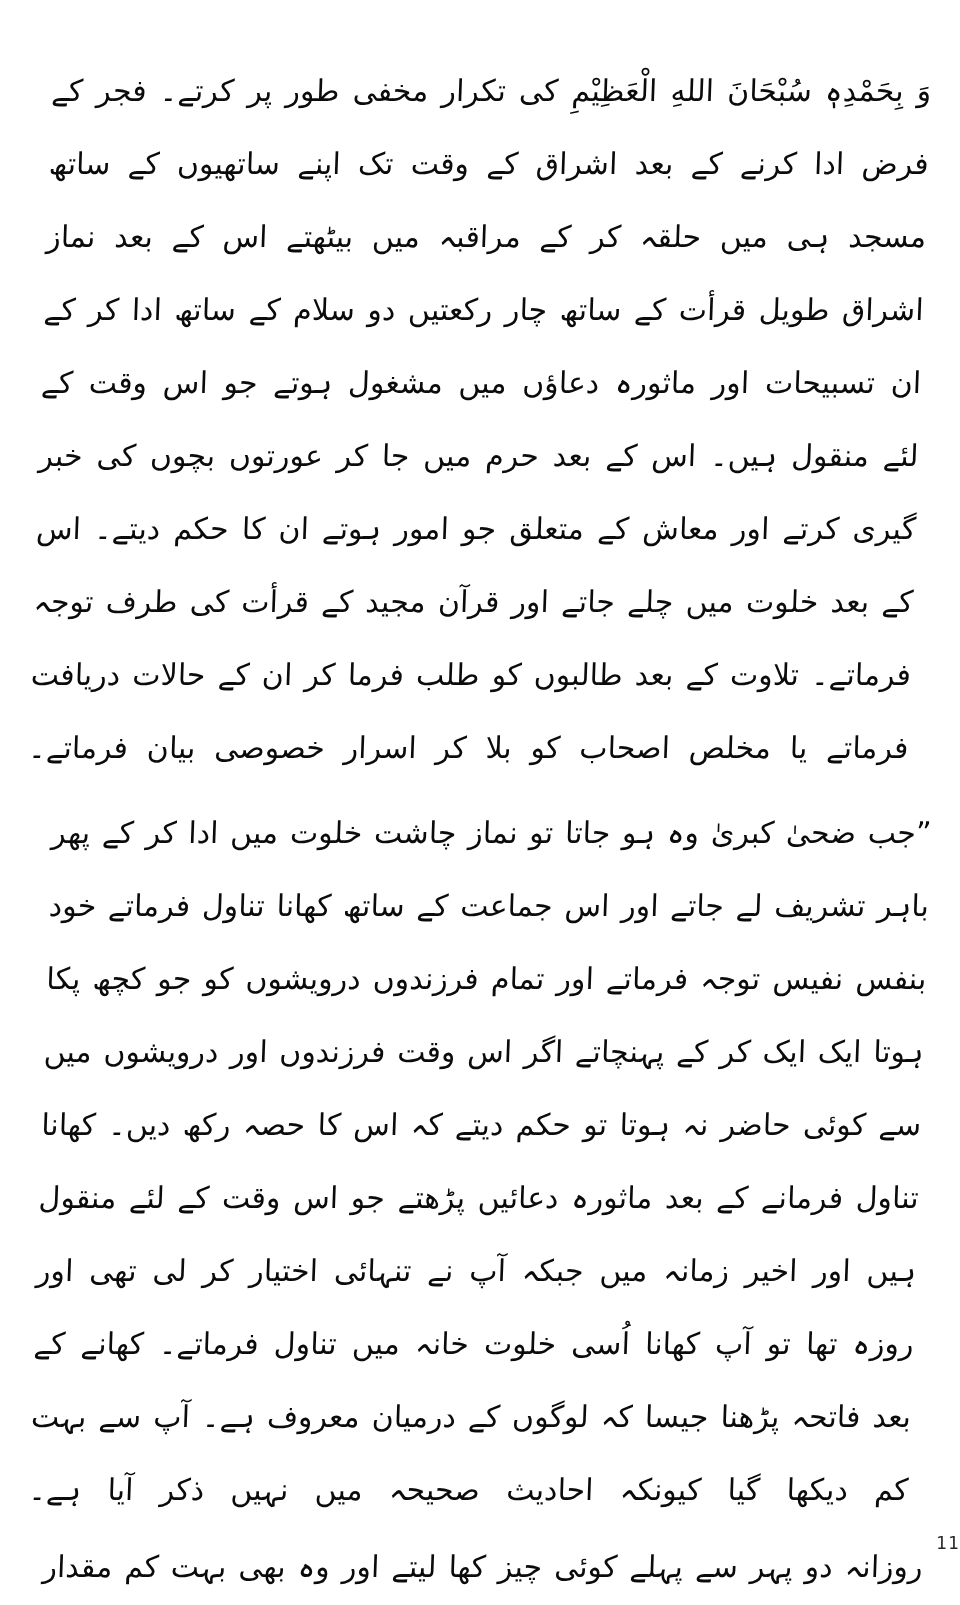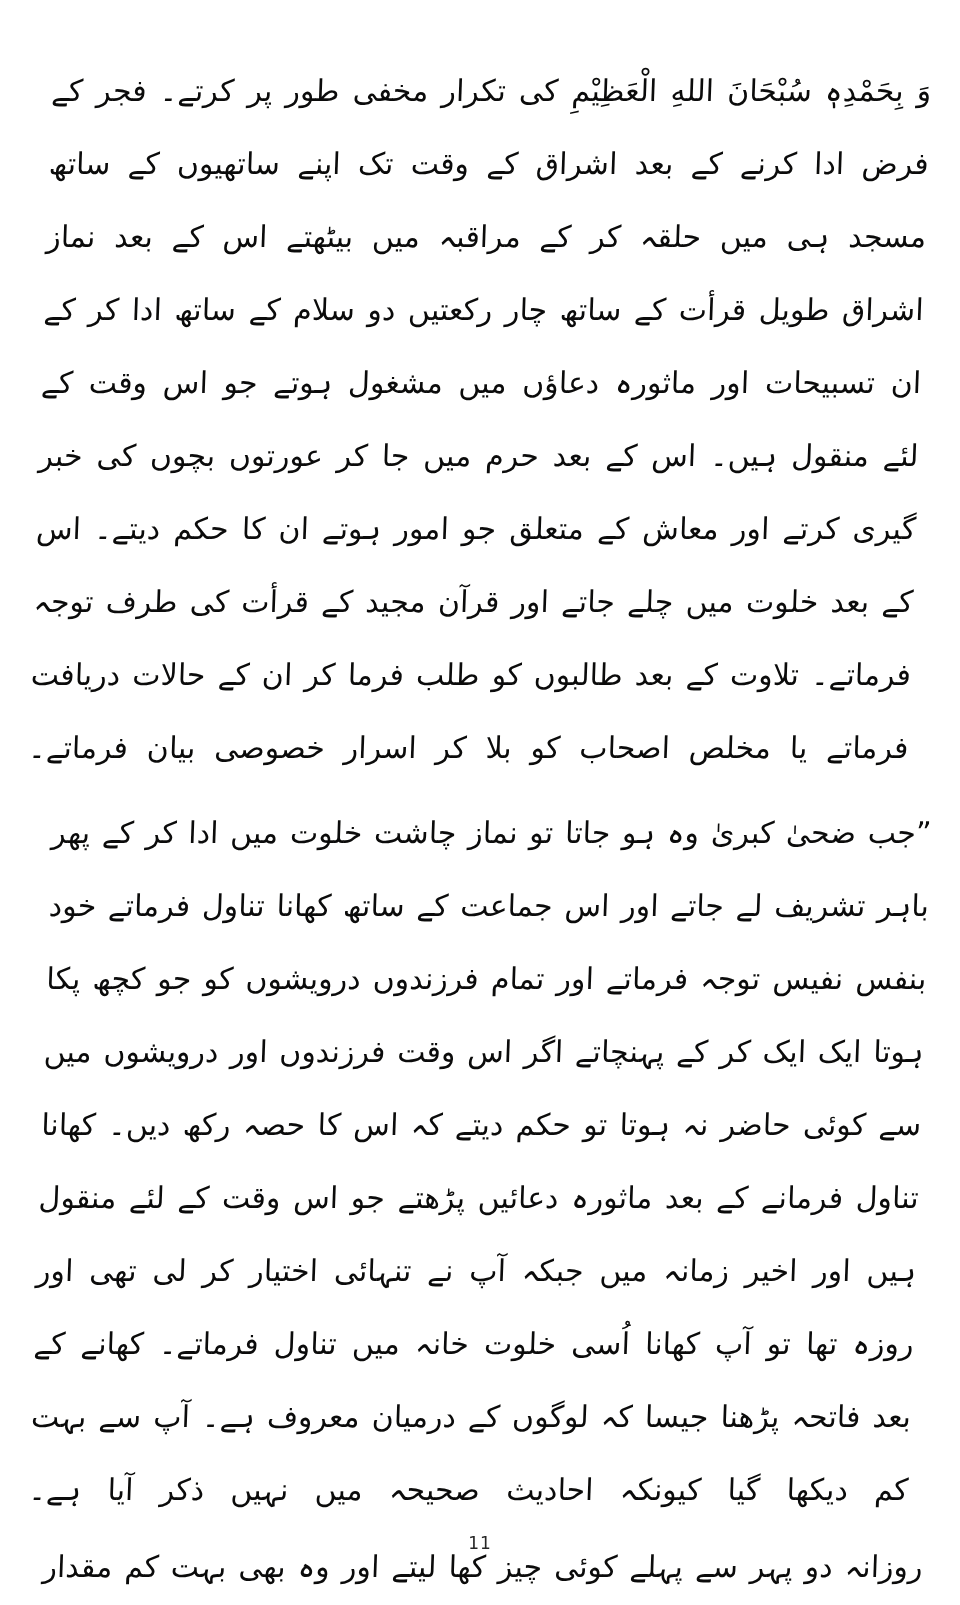--- a/index.html
+++ b/index.html
@@ -44,21 +44,21 @@
     padding-top: 6px;
   }
   .para.p2 {
     margin-top: 12px;
   }
   .footer {
     position: absolute;
     left: 0;
     right: 0;
     bottom: 52px;
-    text-align: center;
+    text-align: right;
     font-size: 17px;
     color: #2a2a2a;
     letter-spacing: 1px;
     font-family: "DejaVu Sans", sans-serif;
   }
   .ink {
     filter: contrast(1.05);
   }
 </style>
 </head>

